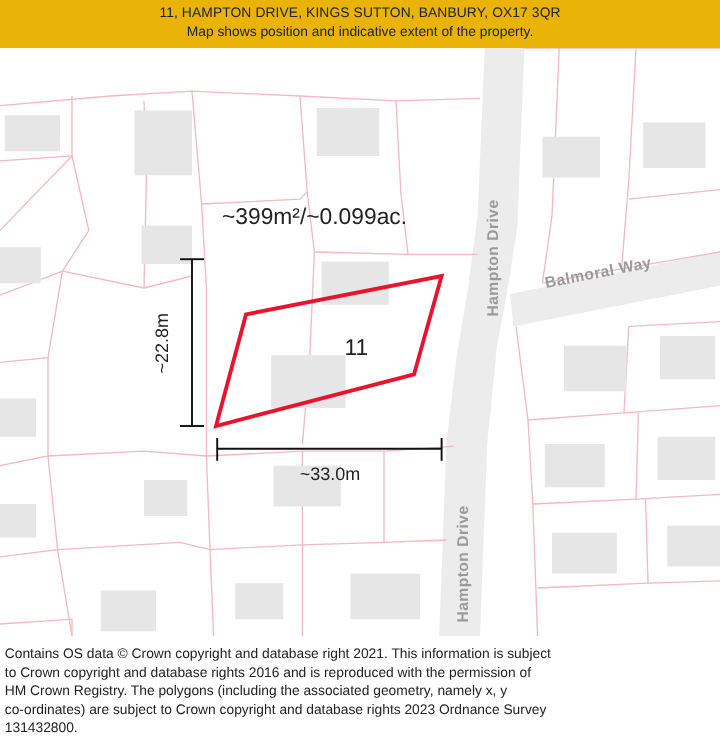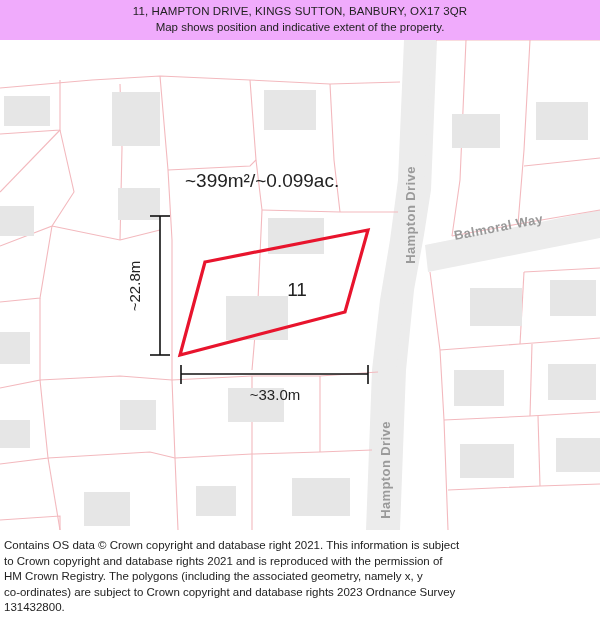--- a/index.html
+++ b/index.html
@@ -20,21 +20,21 @@
     height: 625px;
     position: relative;
   }
   
   .header {
     position: absolute;
     top: 0; left: 0;
     width: 600px;
     height: 40px;
     text-align: center;
-    background: #f0abfc;
+    background: #eab308;
   }
   .header .title {
     font-size: 11.5px;
     color: #222;
     margin-top: 5px;
     letter-spacing: 0.1px;
   }
   .header .subtitle {
     font-size: 11.5px;
     color: #222;
@@ -205,19 +205,19 @@
 
       <text class="road-label" x="455" y="200" transform="rotate(-11 455 200)">Balmoral Way</text>
 
       <text class="road-label" x="390" y="430" text-anchor="middle" transform="rotate(-90 390 430)">Hampton Drive</text>
 
     </svg>
   </div>
 
   <div class="footer">
     <p>Contains OS data © Crown copyright and database right 2021. This information is subject</p>
-    <p>to Crown copyright and database rights 2021 and is reproduced with the permission of</p>
+    <p>to Crown copyright and database rights 2016 and is reproduced with the permission of</p>
     <p>HM Crown Registry. The polygons (including the associated geometry, namely x, y</p>
     <p>co-ordinates) are subject to Crown copyright and database rights 2023 Ordnance Survey</p>
     <p>131432800.</p>
   </div>
 
 </div>
 
 </body></html>

